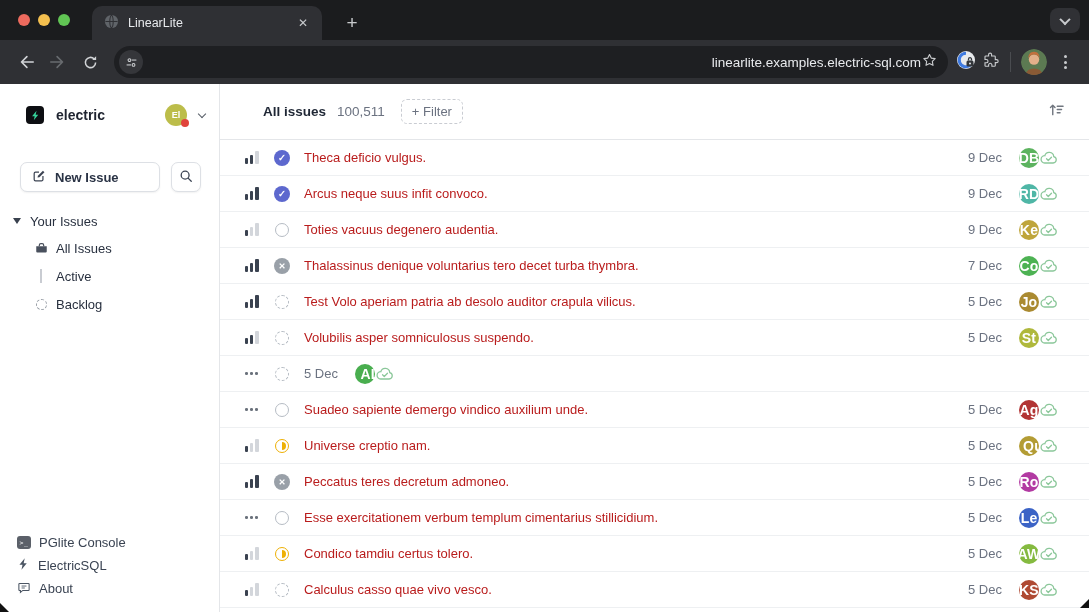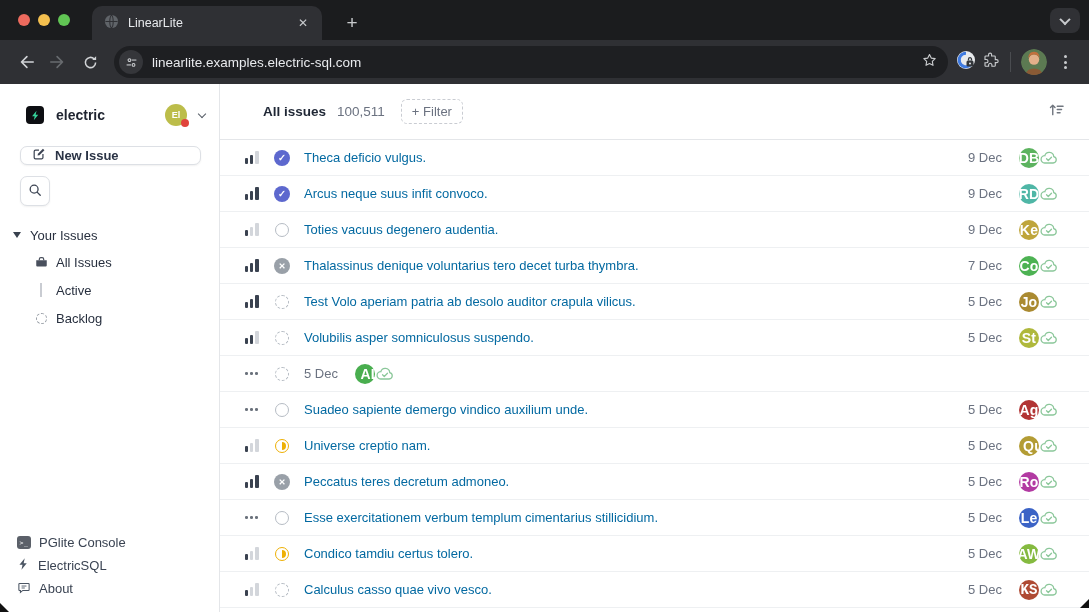--- a/index.html
+++ b/index.html
@@ -14,41 +14,41 @@
   .tab { position:absolute; left:92px; top:6px; width:230px; height:34px; background:#2f3034; border-radius:10px 10px 0 0; display:flex; align-items:center; gap:9px; padding:0 10px 0 12px; }
   .tab-title { color:#e8eaed; font-size:12.5px; flex:1; white-space:nowrap; overflow:hidden; }
   .tab-close { color:#c7c9cc; font-size:12px; width:18px; height:18px; display:flex; align-items:center; justify-content:center; border-radius:50%; }
   .newtab { position:absolute; left:338px; top:9px; color:#c7c9cc; font-size:19px; width:28px; height:28px; display:flex; align-items:center; justify-content:center; font-weight:400; }
   .tab-chevron { position:absolute; right:9px; top:8px; width:30px; height:25px; background:#303135; border-radius:8px; display:flex; align-items:center; justify-content:center; }
   .chev { width:8px; height:8px; border-right:2px solid #c7c9cc; border-bottom:2px solid #c7c9cc; transform:rotate(45deg) translate(-1px,-1px); }
 
   
   .toolbar { height:44px; background:#2f3034; display:flex; align-items:center; padding:0 12px 0 10px; flex:none; }
   .navbtn { width:32px; height:32px; display:flex; align-items:center; justify-content:center; flex:none; }
-  .urlbar { flex:1; height:32px; background:#1e1f22; border-radius:16px; display:flex; align-items:center; padding:0 10px 0 5px; margin:0 8px; min-width:0; }
+  .urlbar { flex:1; height:32px; background:#1e1f22; border-radius:16px; display:flex; align-items:center; padding:0 10px 0 5px; margin:0 8px; min-width:0;text-align:right; }
   .site-btn { width:24px; height:24px; border-radius:50%; background:#35363a; display:flex; align-items:center; justify-content:center; flex:none; }
   .url-text { color:#e8eaed; font-size:13.5px; margin-left:9px; flex:1; white-space:nowrap; overflow:hidden; }
   .tb-right { display:flex; align-items:center; gap:6px; flex:none; }
   .tb-divider { width:1px; height:20px; background:#4a4c50; margin:0 4px; }
   .profile { width:26px; height:26px; border-radius:50%; overflow:hidden; flex:none; }
   .kebab { width:24px; height:24px; display:flex; flex-direction:column; align-items:center; justify-content:center; gap:2.5px; }
   .kebab i { width:3px; height:3px; border-radius:50%; background:#c9cbce; }
 
   
   .app { flex:1; display:flex; background:#fff; min-height:0; }
 
   
   .sidebar { width:220px; flex:none; border-right:1px solid #e4e6e9; display:flex; flex-direction:column; padding:16px 0 14px; background:#fff; }
-  .ws-row { display:flex; align-items:center; padding:0 14px 0 26px; height:30px; margin-bottom:16px; }
+  .ws-row { display:flex; align-items:center; padding:0 14px 0 26px; height:30px; margin-bottom:32px; }
   .ws-logo { width:18px; height:18px; background:#0d0e12; border-radius:4px; display:flex; align-items:center; justify-content:center; flex:none; }
   .ws-name { font-size:14px; font-weight:700; color:#1f2430; margin-left:12px; flex:1; }
   .ws-avatar { width:22px; height:22px; border-radius:50%; background:#bcbd4a; color:#fff; font-size:9px; font-weight:700; display:flex; align-items:center; justify-content:center; position:relative; flex:none; }
   .ws-avatar .dot { position:absolute; right:-2px; bottom:-1px; width:8px; height:8px; border-radius:50%; background:#e0443c; }
   .ws-chev { width:6px; height:6px; border-right:1.6px solid #555c66; border-bottom:1.6px solid #555c66; transform:rotate(45deg); margin-left:12px; margin-top:-3px; }
-  .btn-row { display:flex; gap:11px; padding:0 18px 0 20px; margin-bottom:16px;flex-direction:column; }
+  .btn-row { display:flex; gap:11px; padding:0 18px 0 20px; margin-bottom:16px; }
   .new-issue-btn { flex:1; height:30px; border:1px solid #dde0e5; border-radius:7px; background:#fff; box-shadow:0 1px 2px rgba(0,0,0,.06); display:flex; align-items:center; gap:9px; padding:0 11px; font-size:13px; font-weight:700; color:#2a3345; }
   .search-btn { width:30px; height:30px; border:1px solid #dde0e5; border-radius:7px; background:#fff; box-shadow:0 1px 2px rgba(0,0,0,.06); display:flex; align-items:center; justify-content:center; }
   .section-row { display:flex; align-items:center; gap:9px; padding-left:13px; height:26px; font-size:13px; font-weight:400; color:#28303f; }
   .tri-down { width:0; height:0; border-left:4.5px solid transparent; border-right:4.5px solid transparent; border-top:6px solid #39414e; }
   .nav-item { display:flex; align-items:center; gap:7px; padding-left:33px; height:28px; font-size:13px; color:#28303f; }
   .nav-item .ic { width:16px; height:16px; display:flex; align-items:center; justify-content:center; flex:none; }
   .active-line { width:1.5px; height:14px; background:#c9ccd2; }
   .circle-dashed { width:11px; height:11px; border:1.4px dashed #9aa0a8; border-radius:50%; }
   .grid9 { display:grid; grid-template-columns:repeat(3,3.2px); grid-template-rows:repeat(3,3.2px); gap:1.3px; }
   .grid9 i { background:#49505d; border-radius:0.5px; }
@@ -75,21 +75,21 @@
   .prio[data-p="none"] i { width:2.6px; height:2.6px; border-radius:50%; background:#6a7villes17b; background:#6a717b; }
   .status { width:16px; height:16px; border-radius:50%; margin-right:14px; flex:none; position:relative; display:flex; align-items:center; justify-content:center; }
   .status.done { background:#5d68ce; }
   .status.done::after { content:"✓"; color:#fff; font-size:9.5px; font-weight:700; }
   .status.canceled { background:#99a0a8; }
   .status.canceled::after { content:"✕"; color:#fff; font-size:8.5px; font-weight:700; }
   .status.todo { width:14px; height:14px; border:1.6px solid #b6bcc4; margin:1px 15px 1px 1px; }
   .status.backlog { width:14px; height:14px; border:1.6px dashed #b3b9c1; margin:1px 15px 1px 1px; }
   .status.in_progress { width:14px; height:14px; border:1.6px solid #eeb004; margin:1px 15px 1px 1px; }
   .status.in_progress::after { content:""; position:absolute; inset:2px; border-radius:50%; background:conic-gradient(#eeb004 0 50%, transparent 50% 100%); }
-  .row .title { flex:1; font-size:13px; font-weight:500; color:#0369a1; white-space:nowrap; overflow:hidden; }
+  .row .title { flex:1; font-size:13px; font-weight:500; color:#b91c1c; white-space:nowrap; overflow:hidden; }
   .row .date { font-size:13px; color:#6b7280; margin-right:17px; flex:none; }
   .row .avatar { width:20px; height:20px; border-radius:50%; color:#fff; font-size:14px; font-weight:700; display:flex; align-items:center; justify-content:center; flex:none; letter-spacing:0.2px; }
   .cloud { flex:none; display:flex; }
 
   .cursor-frag-left { position:absolute; left:0; bottom:0; width:0; height:0; border-left:9px solid #111; border-top:9px solid transparent; }
   .cursor-frag-right { position:absolute; right:0; bottom:4px; width:0; height:0; border-right:9px solid #111; border-top:9px solid transparent; }
 </style>
 </head>
 <body>
 
@@ -494,21 +494,21 @@
   </div>
           <div class="row">
     <span class="prio" data-p="low">
               <i class="b1"></i>
               <i class="b2"></i>
               <i class="b3"></i>
             </span>
     <span class="status backlog"></span>
     <span class="title">Calculus casso quae vivo vesco.</span>
     <span class="date">5 Dec</span>
-    <span class="avatar" style="background: rgb(175, 74, 51); font-family: Liberation Mono, monospace;">KS</span>
+    <span class="avatar" style="background: rgb(175, 74, 51);">KS</span>
     <span class="cloud">
       <svg width="20" height="16" viewBox="0 0 22 17">
                 <path d="M6.2 14h9.3a3.6 3.6 0 0 0 .7-7.1 5 5 0 0 0-9.8-.9A4 4 0 0 0 6.2 14z" fill="none" stroke="#8bc79a" stroke-width="1.4"></path>
                 <path d="M8.3 9.3l1.9 1.9 3.5-3.5" fill="none" stroke="#8bc79a" stroke-width="1.4" stroke-linecap="round" stroke-linejoin="round"></path>
               </svg>
     </span>
   </div>
         </div>
     </div>
   </div>

